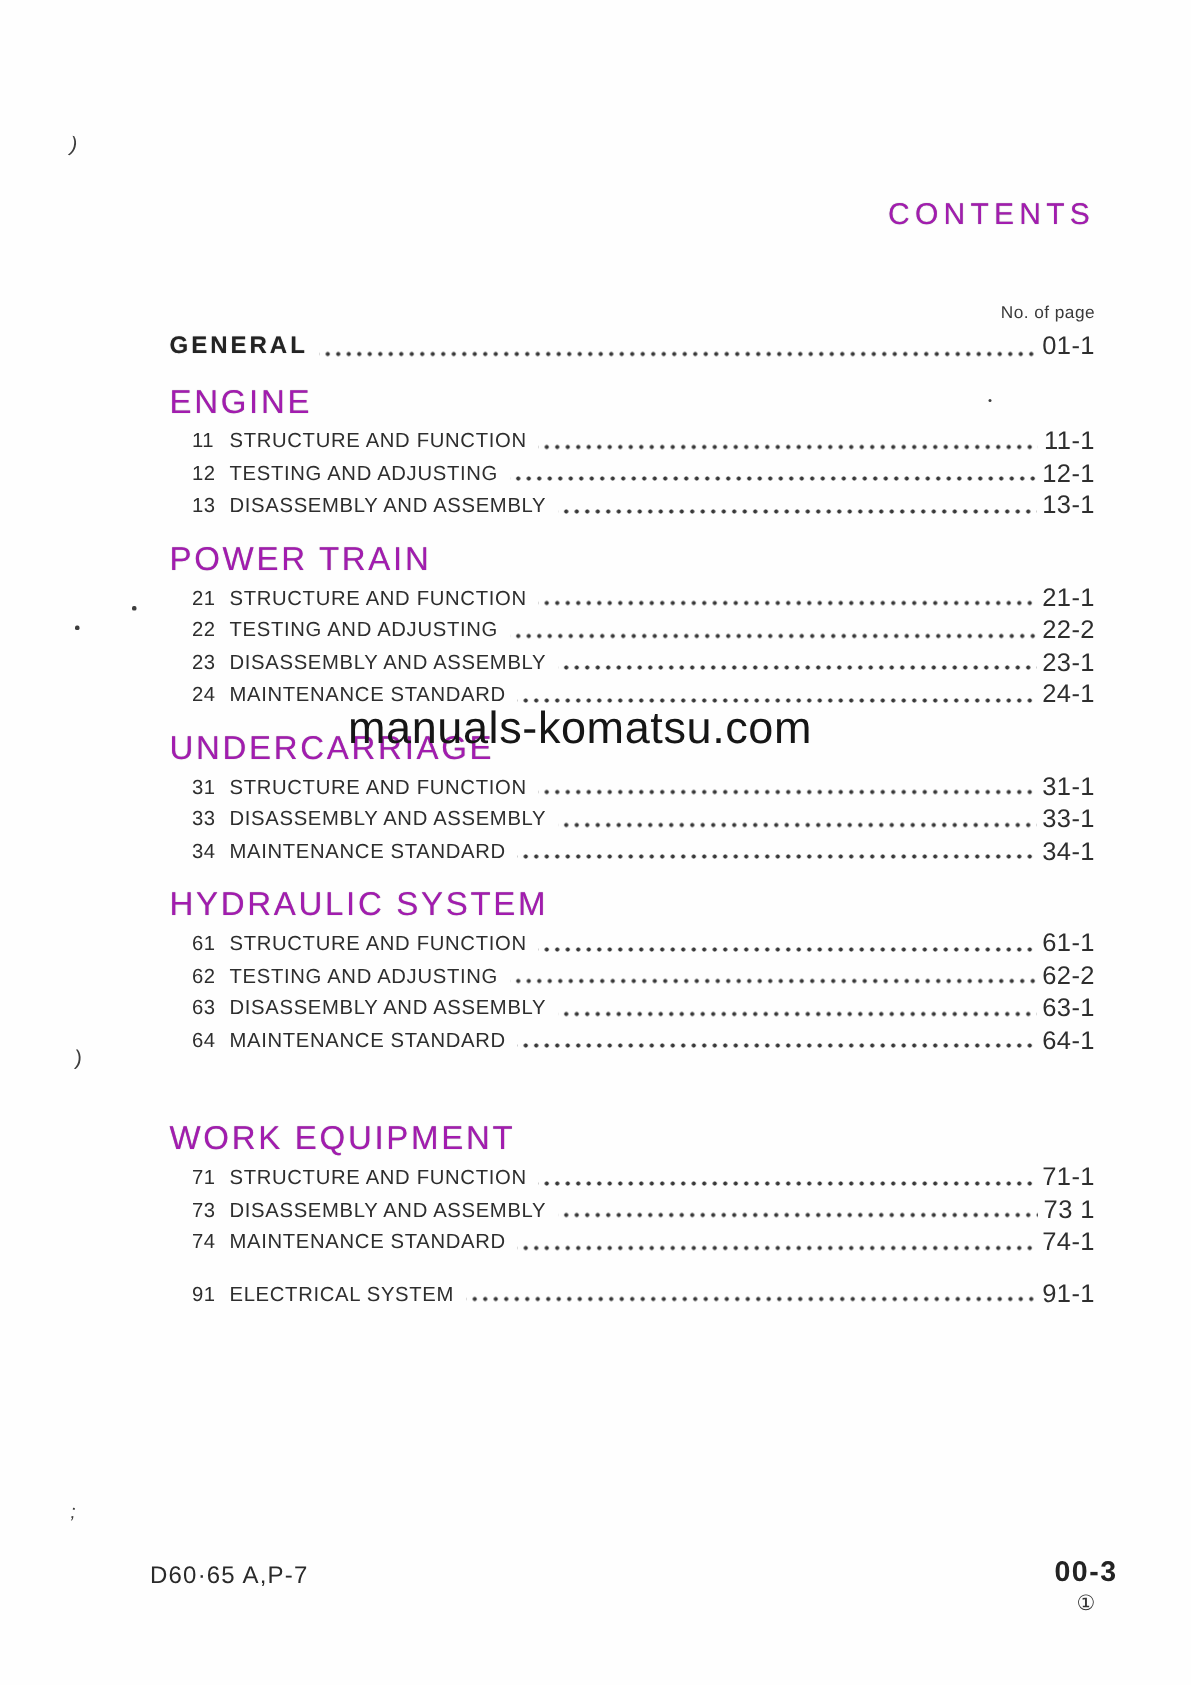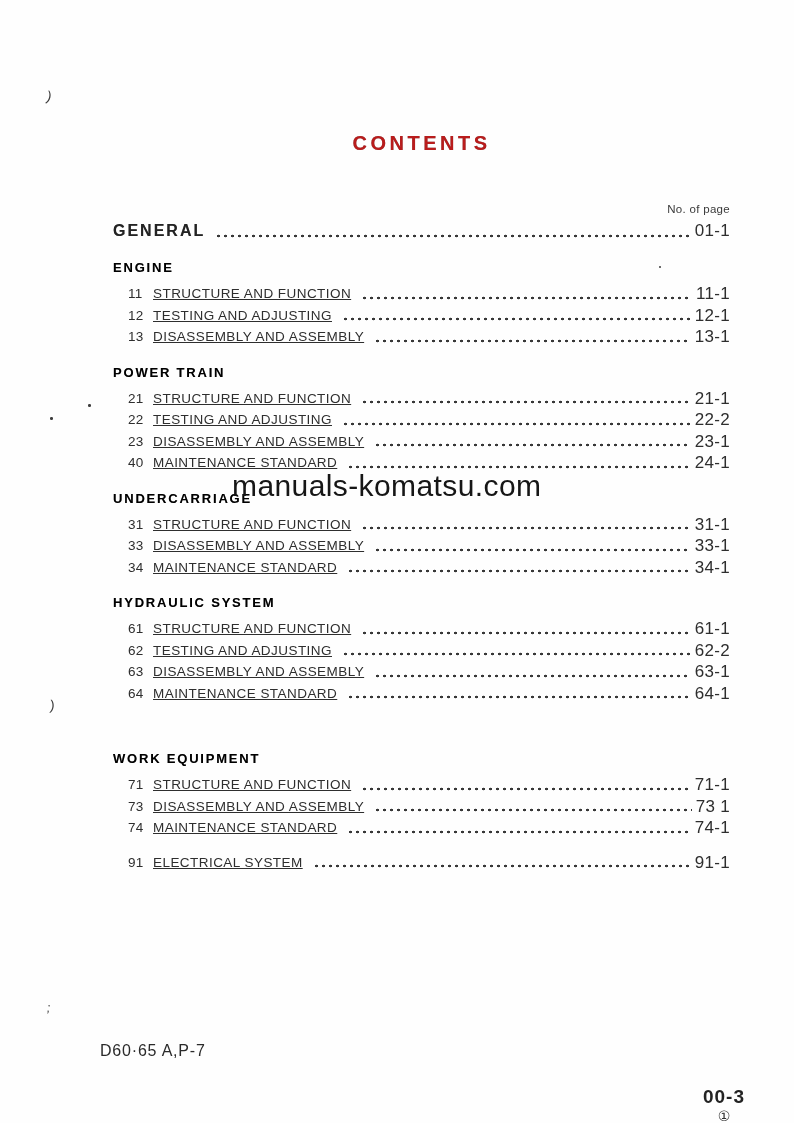--- a/index.html
+++ b/index.html
@@ -17,24 +17,24 @@
   }
   .content {
     position: absolute;
     left: 113px; top: 0;
     width: 617px;
   }
   h1.doc-title {
     margin: 133px 0 0 0;
     font-size: 20px;
     line-height: 20px;
-    font-weight: 700;
+    font-weight: 400;
     letter-spacing: 3.5px;
-    text-align: center;
-    color: #b91c1c;
+    text-align: right;
+    color: #a21caf;
     text-shadow: 0 0 0.6px rgba(30,30,30,0.5);
   }
   .no-of-page {
     margin-top: 50px;
     font-size: 11.5px;
     letter-spacing: 0.3px;
     text-align: right;
     color: #3a3a3a;
   }
   .toc-row {
@@ -48,45 +48,44 @@
   .sec-label {
     font-size: 16px;
     font-weight: 700;
     letter-spacing: 2px;
     color: #232323;
     text-shadow: 0 0 0.6px rgba(30,30,30,0.45);
     white-space: nowrap;
   }
   .sec-heading {
     margin: 0;
-    font-size: 13px;
+    font-size: 22px;
     line-height: 24px;
-    font-weight: 700;
+    font-weight: 400;
     letter-spacing: 1.8px;
-    color: #000000;
+    color: #a21caf;
     text-shadow: 0 0 0.6px rgba(30,30,30,0.45);
   }
   .toc-section { margin-top: 13px; }
   
   #toc-sections .toc-section:nth-child(5) { margin-top: 43px; }
   .sec-items { margin-top: 3px; padding-left: 15px; }
   .item-row { line-height: 21.5px; height: 21.5px; }
   .num {
     width: 25px;
     flex: 0 0 25px;
     font-size: 13.5px;
     letter-spacing: 0.3px;
     white-space: nowrap;
     margin-top: 13px;
   }
   .item-label {
     font-size: 13.5px;
     letter-spacing: 0.45px;
     white-space: nowrap;
-    text-decoration: underline;
   }
   .leader {
     flex: 1 1 auto;
     align-self: stretch;
     margin: 0 4px 0 8px;
     background-image: radial-gradient(circle, #383838 1.15px, rgba(0,0,0,0) 1.6px);
     background-size: 7px 6px;
     background-repeat: repeat-x;
     background-position: left 2px bottom 4px;
   }
@@ -116,21 +115,20 @@
     position: absolute;
     right: 49px; top: 1038px;
     text-align: center;
   }
   .footer-pageno {
     font-size: 19px;
     font-weight: 700;
     letter-spacing: 1px;
     color: #232323;
     line-height: 21px;
-    margin-top: 48px;
   }
   .footer-edition {
     font-size: 14px;
     line-height: 15px;
     margin-top: 2px;
     color: #333333;
   }
   .artifact {
     position: absolute;
     color: #3d3d3d;
@@ -211,21 +209,21 @@
   </div>
 
   <div class="toc-row item-row">
     <span class="num">23</span>
     <span class="item-label">DISASSEMBLY AND ASSEMBLY</span>
     <span class="leader"></span>
     <span class="pagenum">23-1</span>
   </div>
 
   <div class="toc-row item-row">
-    <span class="num">40</span>
+    <span class="num">24</span>
     <span class="item-label">MAINTENANCE STANDARD</span>
     <span class="leader"></span>
     <span class="pagenum">24-1</span>
   </div>
 </div>
   </section>
 
   <section class="toc-section">
     <h2 class="sec-heading">UNDERCARRIAGE</h2>
     <div class="sec-items">

